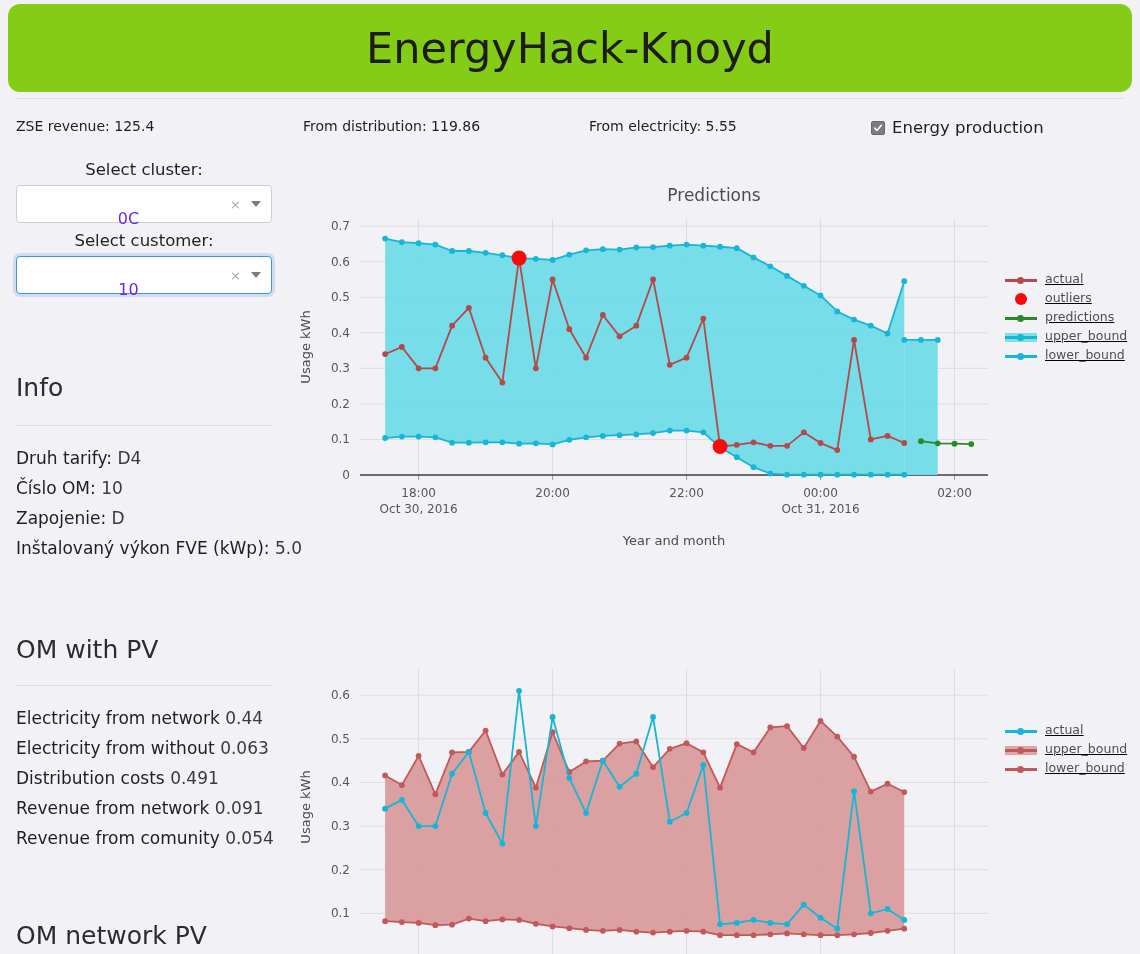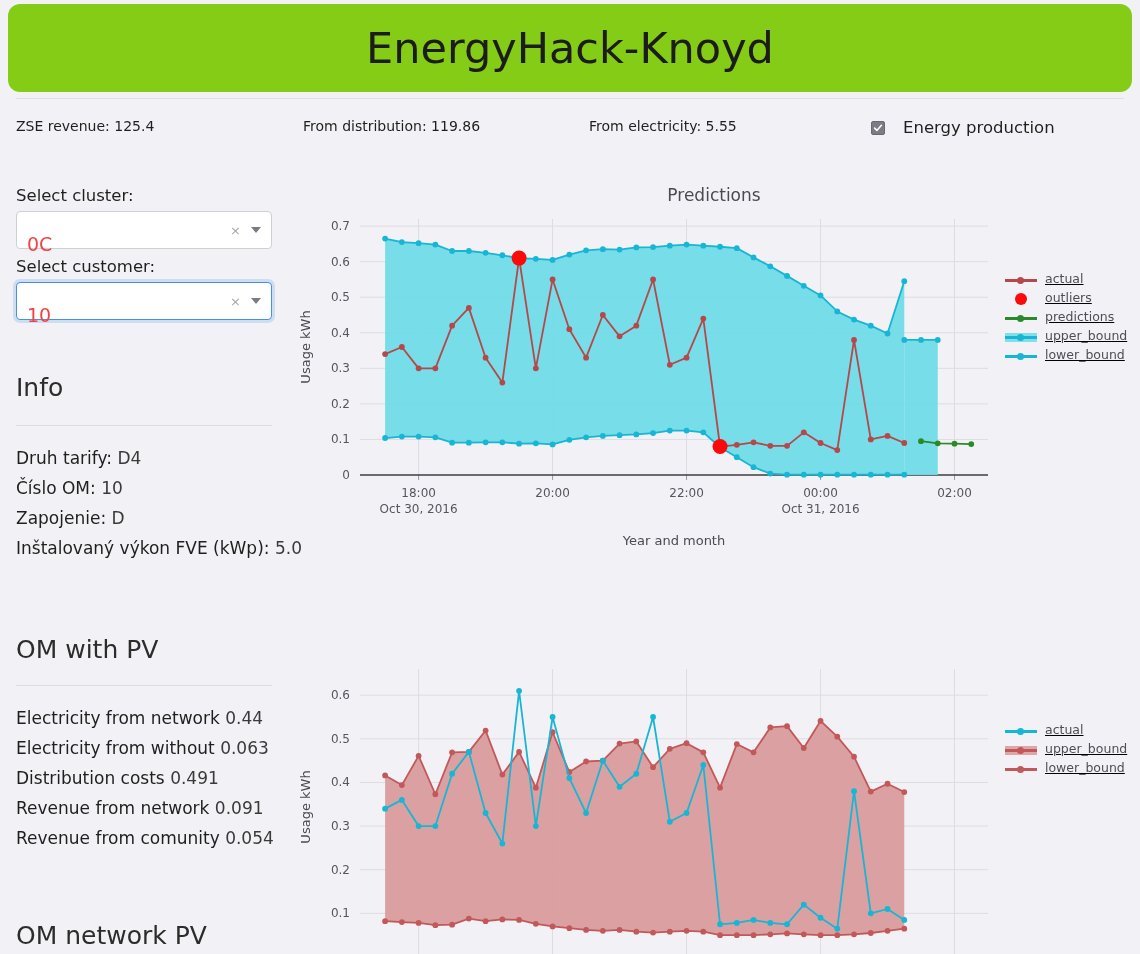--- a/index.html
+++ b/index.html
@@ -35,56 +35,56 @@
   }
 
   
   .metrics { position: absolute; left: 0; top: 118px; width: 1140px; height: 30px; }
   .metric {
     position: absolute; font-size: 14px; color: #1f1f1f; white-space: nowrap;
   }
   .m0 { left: 16px; }
   .m1 { left: 303px; }
   .m2 { left: 589px; }
-  .checkwrap { position: absolute; left: 871px; display: flex; align-items: center; gap: 18px; }
+  .checkwrap { position: absolute; left: 871px; display: flex; align-items: center; gap: 7px; }
   .cbox {
     width: 14px; height: 14px; border-radius: 2px;
     background: #7c7c85; border: 1px solid #6a6a73;
     display: inline-flex; align-items: center; justify-content: center;
     flex: none;
   }
   .cbox svg { display: block; }
   .checklabel { font-size: 16.5px; color: #1f1f1f; }
   .field-label { font-size: 16.5px; color: #1f1f1f; margin-bottom: 6px; display:block; }
   .select {
     position: relative; width: 256px; height: 38px;
     background: #ffffff; border: 1px solid #cfcfd6; border-radius: 4px;
     display: flex; align-items: center; padding: 0 10px;
     margin-bottom: 8px;
   }
   .select.focused { border: 1px solid #4a90e2; box-shadow: 0 0 0 3px rgba(74,144,226,0.22); }
-  .select-value { font-size: 19px; color: #ef4444; flex: 1; margin-top: 28px; }
+  .select-value { font-size: 16px; color: #6d28d9; flex: 1; margin-top: 28px; }
   .clear-x { font-size: 13px; color: #a6a6ae; margin-right: 10px; cursor: pointer; }
   .caret {
     width: 0; height: 0;
     border-left: 5.5px solid transparent;
     border-right: 5.5px solid transparent;
     border-top: 6px solid #7a7a84;
   }
 
   .sec-title { font-size: 25px; color: #2c2c2c; font-weight: 400; }
   .sec-rule { width: 256px; height: 1px; background: #dcdce1; }
 
   .info-list { margin: 0; padding: 0; list-style: none; }
   .info-list li { font-size: 17px; color: #1f1f1f; line-height: 30px; white-space: nowrap; }
   .info-list li .val { color: #3a3a3a; }
 
   
   .blk { position: absolute; left: 16px; }
-  #blk-cluster  { top: 186px; }
+  #blk-cluster  { top: 160px; text-align: center; }
   #blk-info-t   { top: 373px; }
   #blk-info-r   { top: 425px; }
   #blk-info-l   { top: 443px; }
   #blk-pv-t     { top: 635px; }
   #blk-pv-r     { top: 685px; }
   #blk-pv-l     { top: 703px; }
   #blk-nopv-t   { top: 921px; }
 
   
   .chart-panel { position: absolute; left: 288px; width: 852px; }

